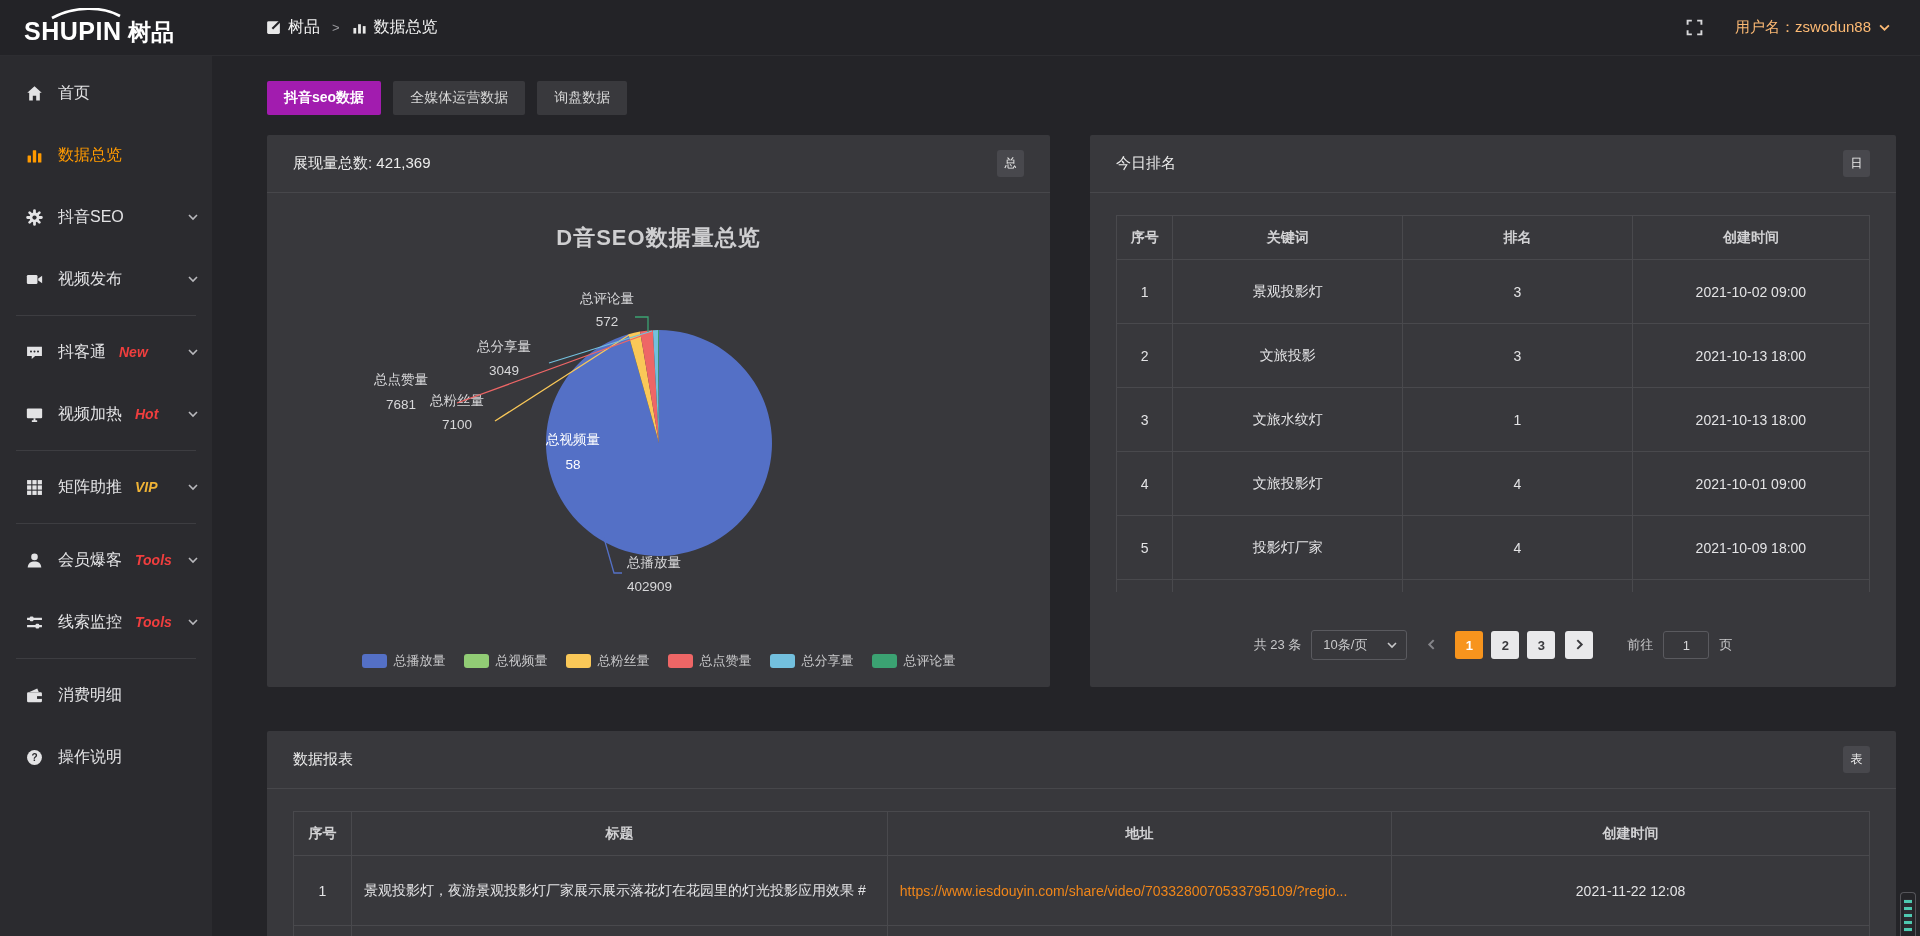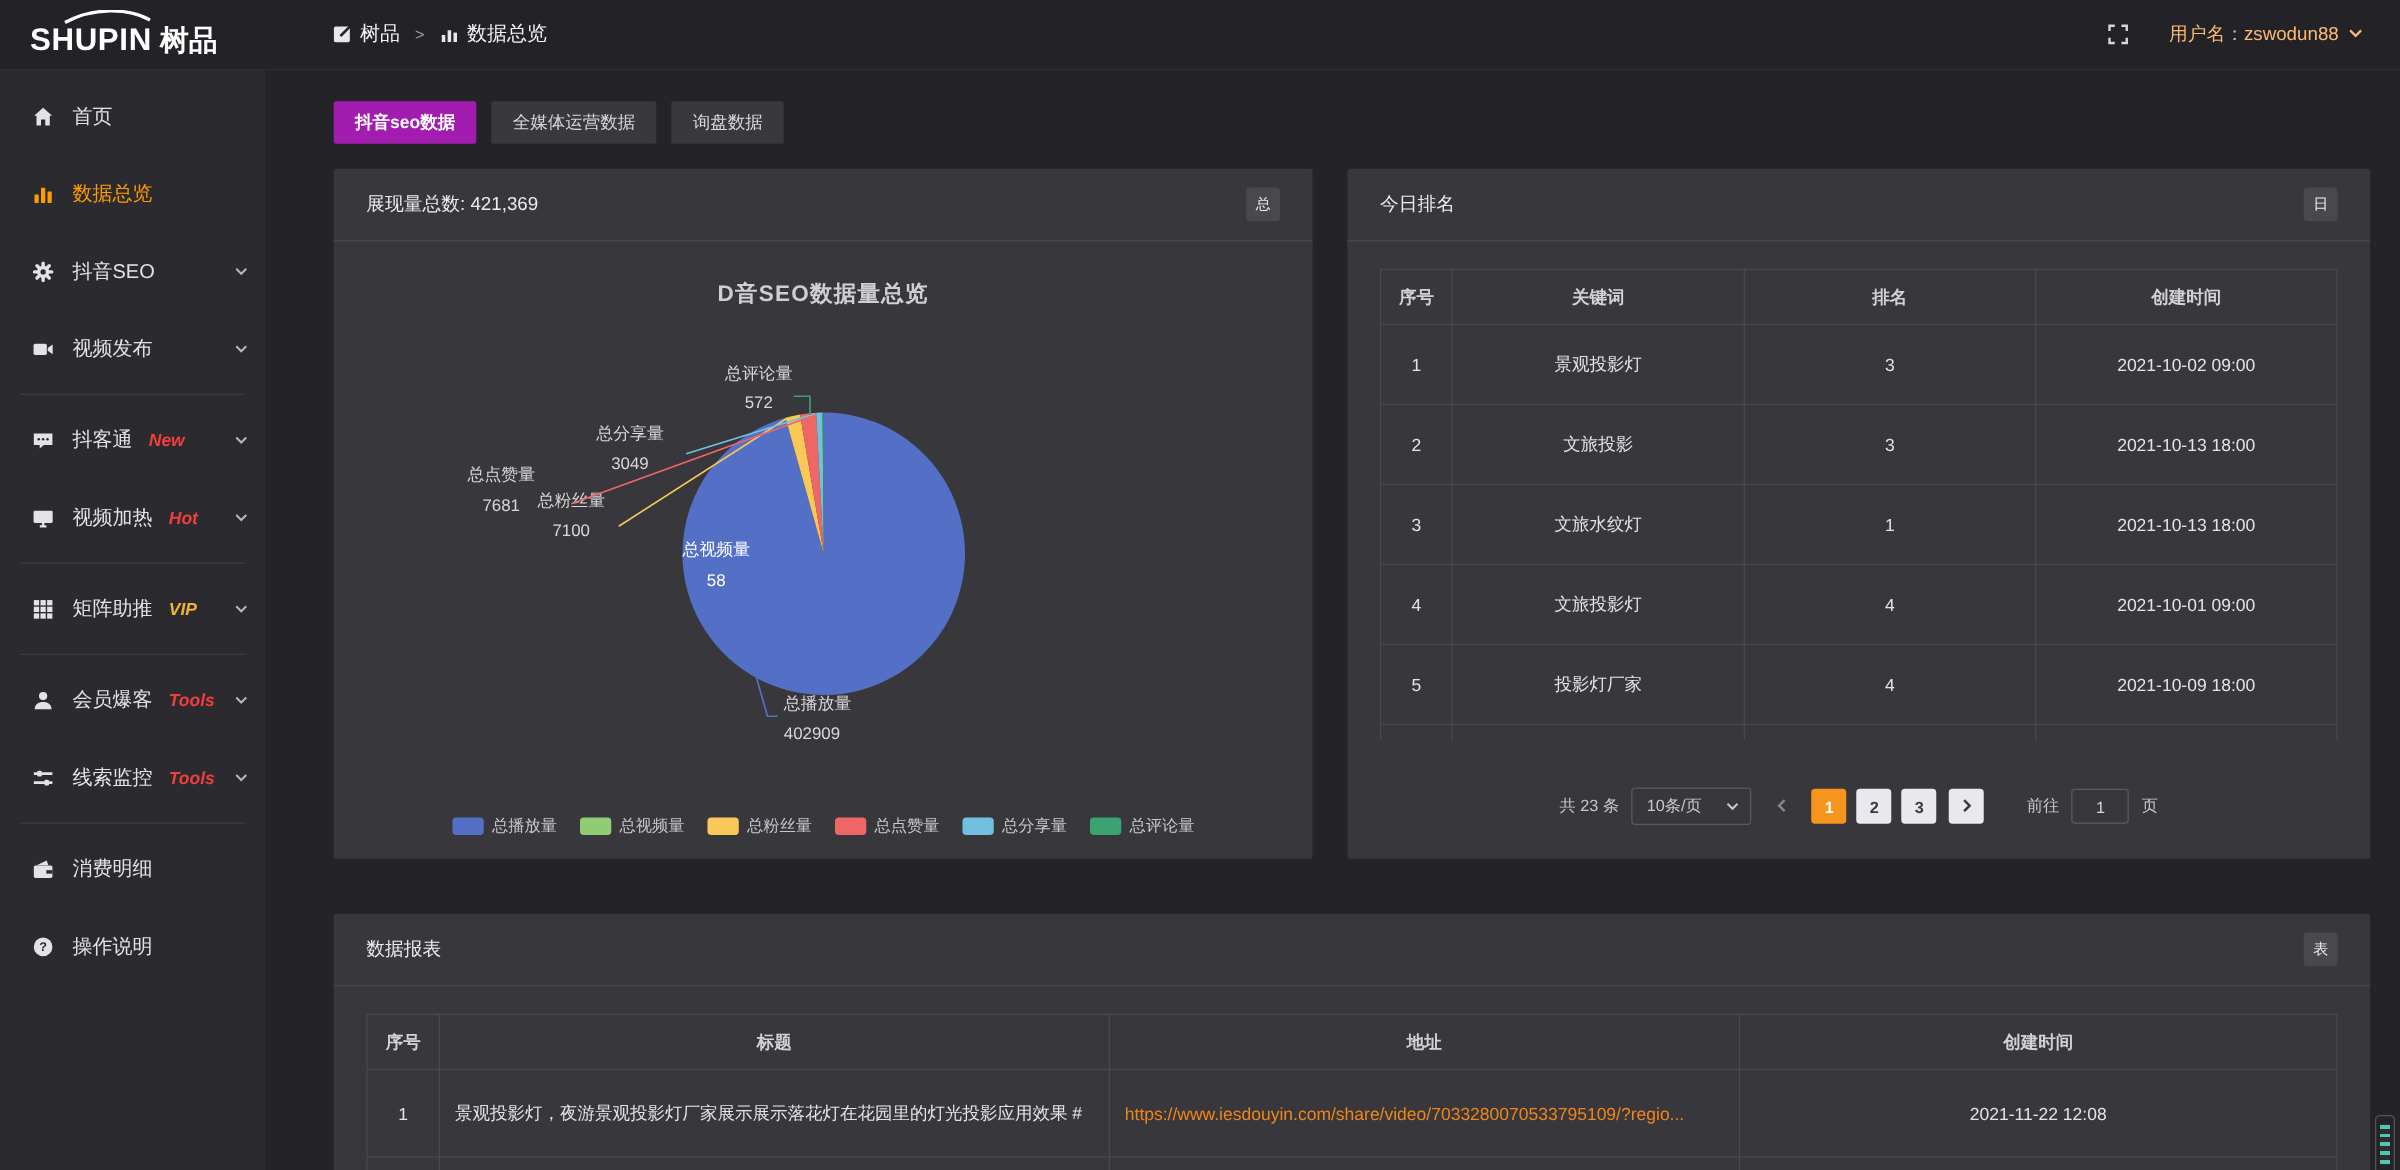--- a/index.html
+++ b/index.html
@@ -33,33 +33,33 @@
   .side-badge { font-style:italic; font-weight:bold; font-size:14px; margin-left:13px; }
   .side-chevron { margin-left:auto; color:#b8b8bc; display:flex; }
   .side-divider { height:1px; background:#3d3d41; margin:5px 16px; }
   
   .content { position:absolute; left:212px; top:56px; right:0; bottom:0;
     padding:25px 24px 0 55px; }
   .tabs { display:flex; gap:12px; margin-bottom:20px; }
   .tab { height:34px; padding:0 17px; display:flex; align-items:center;
     background:#39393d; color:#d8d8d8; font-size:14px; border-radius:2px; cursor:pointer; }
   .tab.active { background:#a21caf; color:#fff; font-weight:bold; }
-  .panels-row { display:flex; gap:28px; }
+  .panels-row { display:flex; gap:40px; }
   .panel { background:#38383c; border-radius:2px; }
   .panel-header { height:58px; display:flex; align-items:center;
     justify-content:space-between; padding:0 26px;
     border-bottom:1px solid #47474b; color:#ececec; font-size:15px; }
   .badge-btn { min-width:27px; height:27px; background:#48484d; border:none;
     border-radius:3px; color:#ececec; font-size:12px; cursor:pointer;
     font-family:inherit; }
   
   .panel-chart { width:783px; height:552px; flex:none; position:relative; }
   .chart-area { position:relative; height:493px; }
   .chart-title { position:absolute; top:30px; left:0; width:100%;
-    text-align:center; color:#cfcfd1; font-size:18px; font-weight:bold;
+    text-align:center; color:#cfcfd1; font-size:22px; font-weight:bold;
     letter-spacing:1px; }
   #pie-svg { position:absolute; top:0; left:0; }
   .legend { position:absolute; left:0; bottom:16px; width:100%;
     display:flex; justify-content:center; gap:18px; }
   .legend-item { display:flex; align-items:center; gap:7px; color:#c9c9cb;
     font-size:13px; cursor:pointer; }
   .legend-swatch { width:25px; height:14px; border-radius:3px; }
   
   .panel-rank { flex:1; height:552px; position:relative; }
   .rank-body { padding:22px 26px 0; position:relative; height:493px; }

